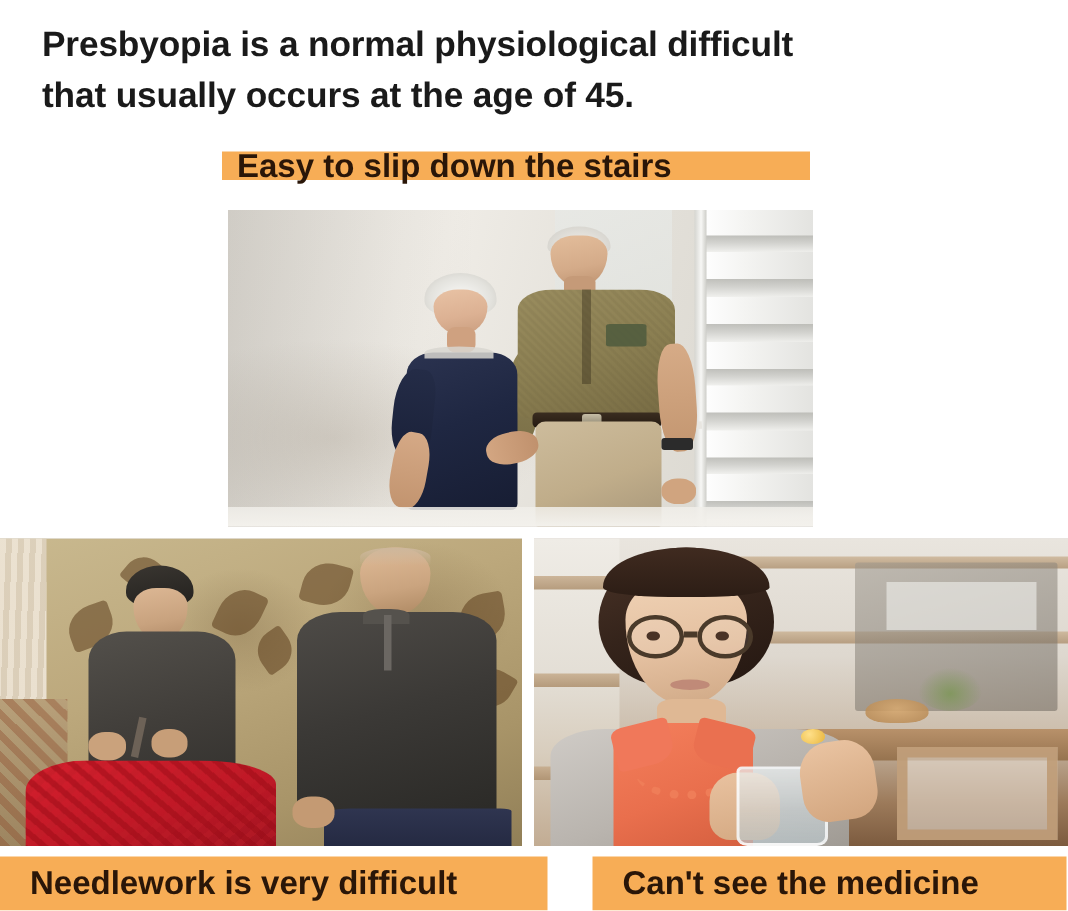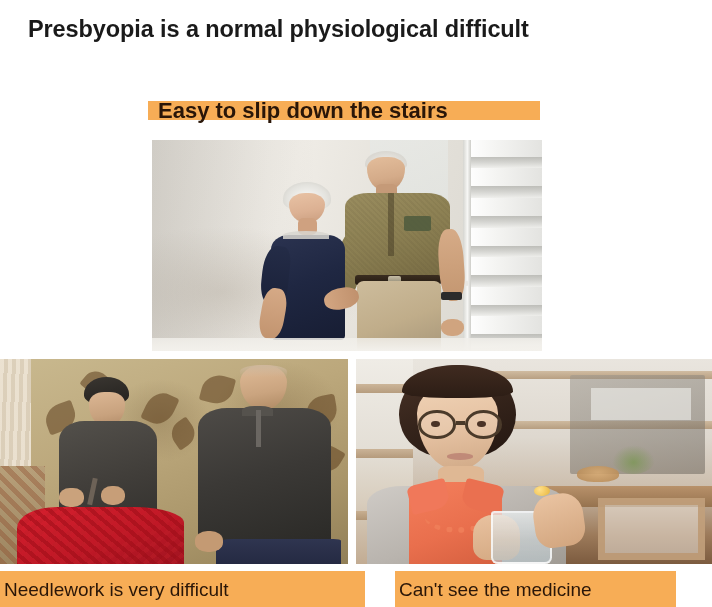--- a/index.html
+++ b/index.html
@@ -490,35 +490,36 @@
   .bottom-caption {
     position: absolute;
     top: 571px;
     height: 36px;
     background: #f7ad56;
     display: flex;
     align-items: center;
     box-sizing: border-box;
   }
   #caption-left  { left: 0px;   width: 365px; }
-  #caption-right { left: 395px; width: 281px; }
+  #caption-right { left: 395px; width: 316px; }
   .bottom-caption .caption-text {
-    font-size: 19px;
-    font-weight: normal;
+    font-size: 22px;
+    font-weight: bold;
     color: #2a1608;
-    padding-left: 4px;
+    padding-left: 20px;
     line-height: 1;
     white-space: nowrap;
   }
 </style>
 </head>
 <body>
 
 <div id="title-block">
   <span class="title-line">Presbyopia is a normal physiological difficult</span>
+  <span class="title-line">that usually occurs at the age of 45.</span>
 </div>
 
 <div id="top-caption">
   <span class="caption-text">Easy to slip down the stairs</span>
 </div>
 
 <div class="photo" id="photo-top">
   <div class="scene">
     <div class="layer bg-wall"></div>
     <div class="layer wall-shadow"></div>

